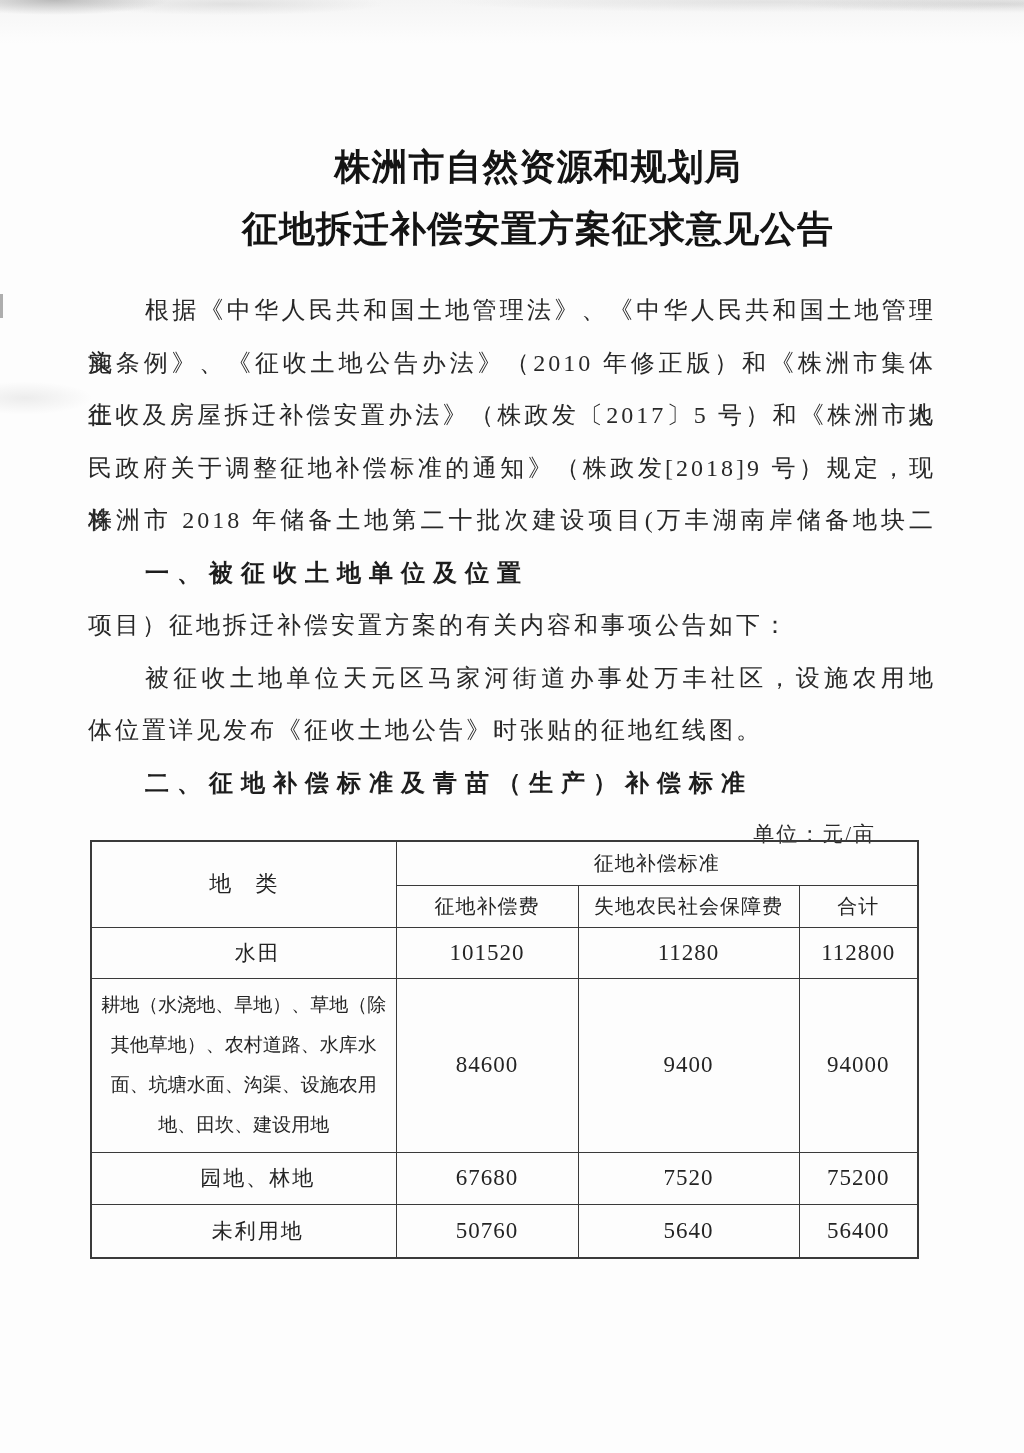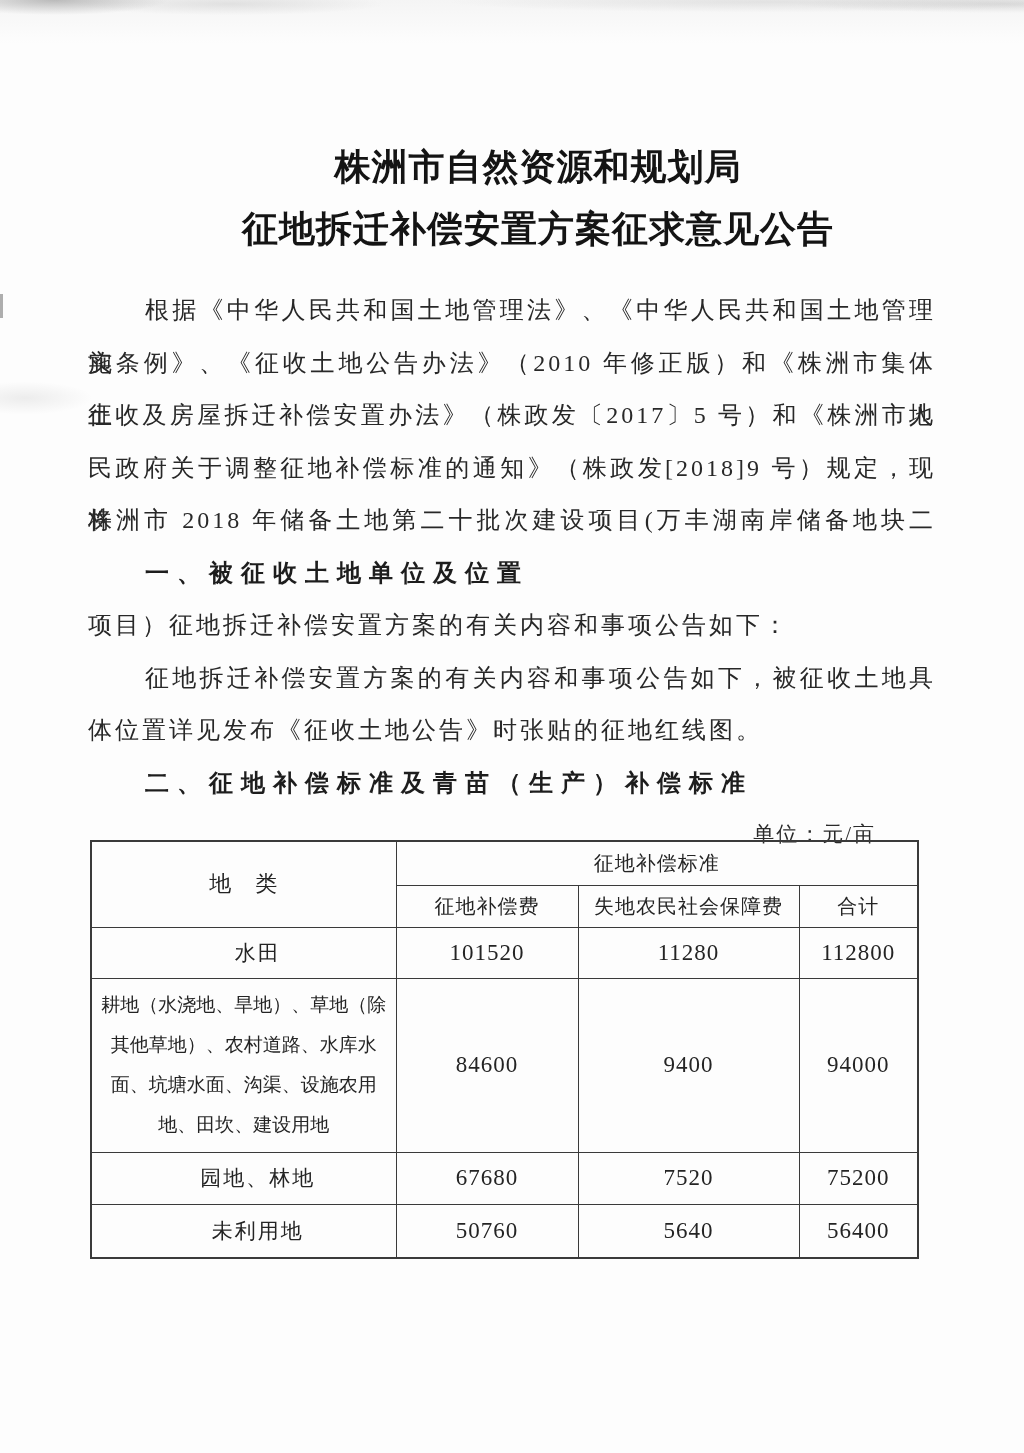--- a/index.html
+++ b/index.html
@@ -87,21 +87,21 @@
   </div>
 
   <div class="body-text">
     <div class="bline indent just">根据《中华人民共和国土地管理法》、《中华人民共和国土地管理实</div>
     <div class="bline just">施条例》、《征收土地公告办法》（2010 年修正版）和《株洲市集体土地</div>
     <div class="bline just">征收及房屋拆迁补偿安置办法》（株政发〔2017〕5 号）和《株洲市人</div>
     <div class="bline just">民政府关于调整征地补偿标准的通知》（株政发[2018]9 号）规定，现将</div>
     <div class="bline just">株洲市 2018 年储备土地第二十批次建设项目(万丰湖南岸储备地块二</div>
     <div class="bline heading indent">一、被征收土地单位及位置</div>
     <div class="bline">项目）征地拆迁补偿安置方案的有关内容和事项公告如下：</div>
-    <div class="bline indent just">征地拆迁补偿安置方案的有关内容和事项公告如下，被征收土地具</div>
+    <div class="bline indent just">被征收土地单位天元区马家河街道办事处万丰社区，设施农用地</div>
     <div class="bline">体位置详见发布《征收土地公告》时张贴的征地红线图。</div>
     <div class="bline heading indent">二、征地补偿标准及青苗（生产）补偿标准</div>
   </div>
 
   <div class="unit-label">单位：元/亩</div>
 
   <table class="comp-table">
     <colgroup>
       <col style="width:305px">
       <col style="width:182px">

